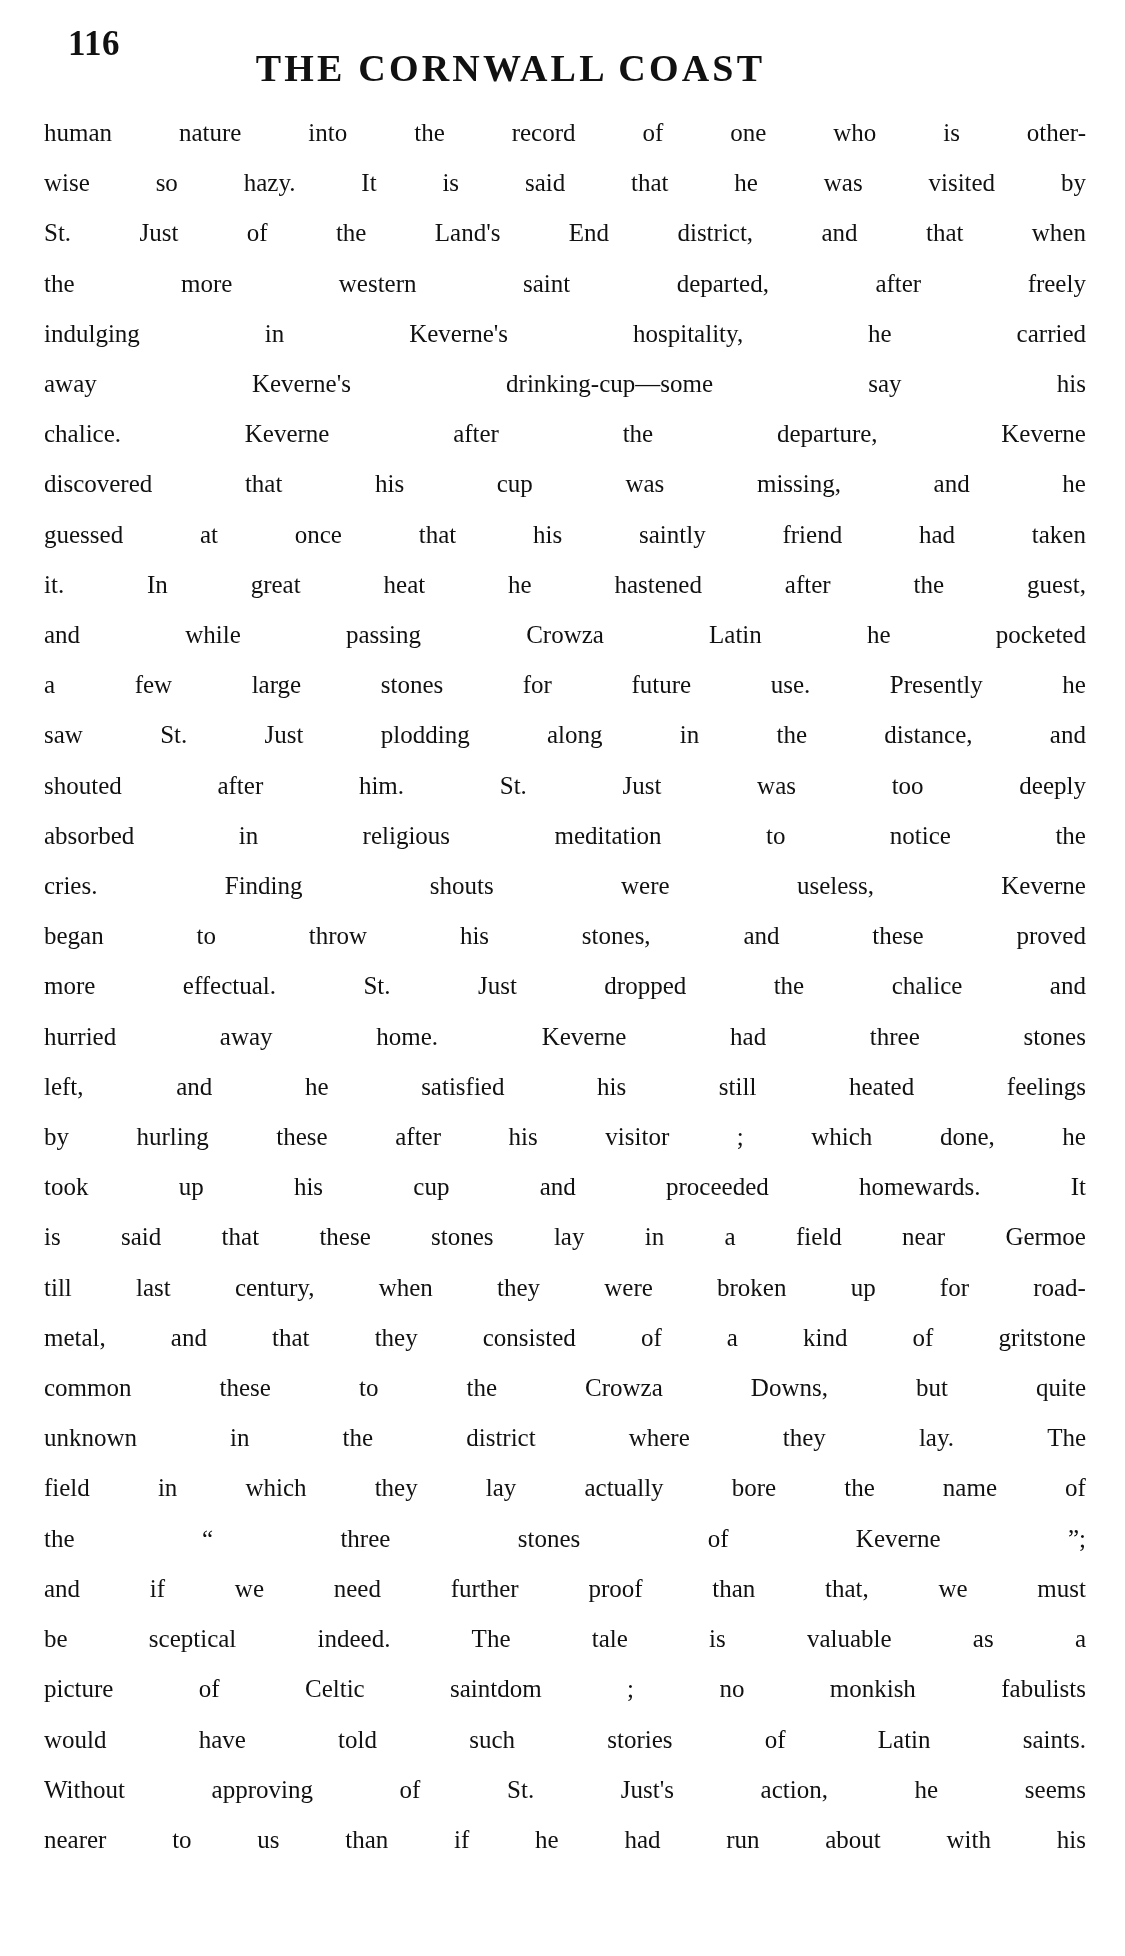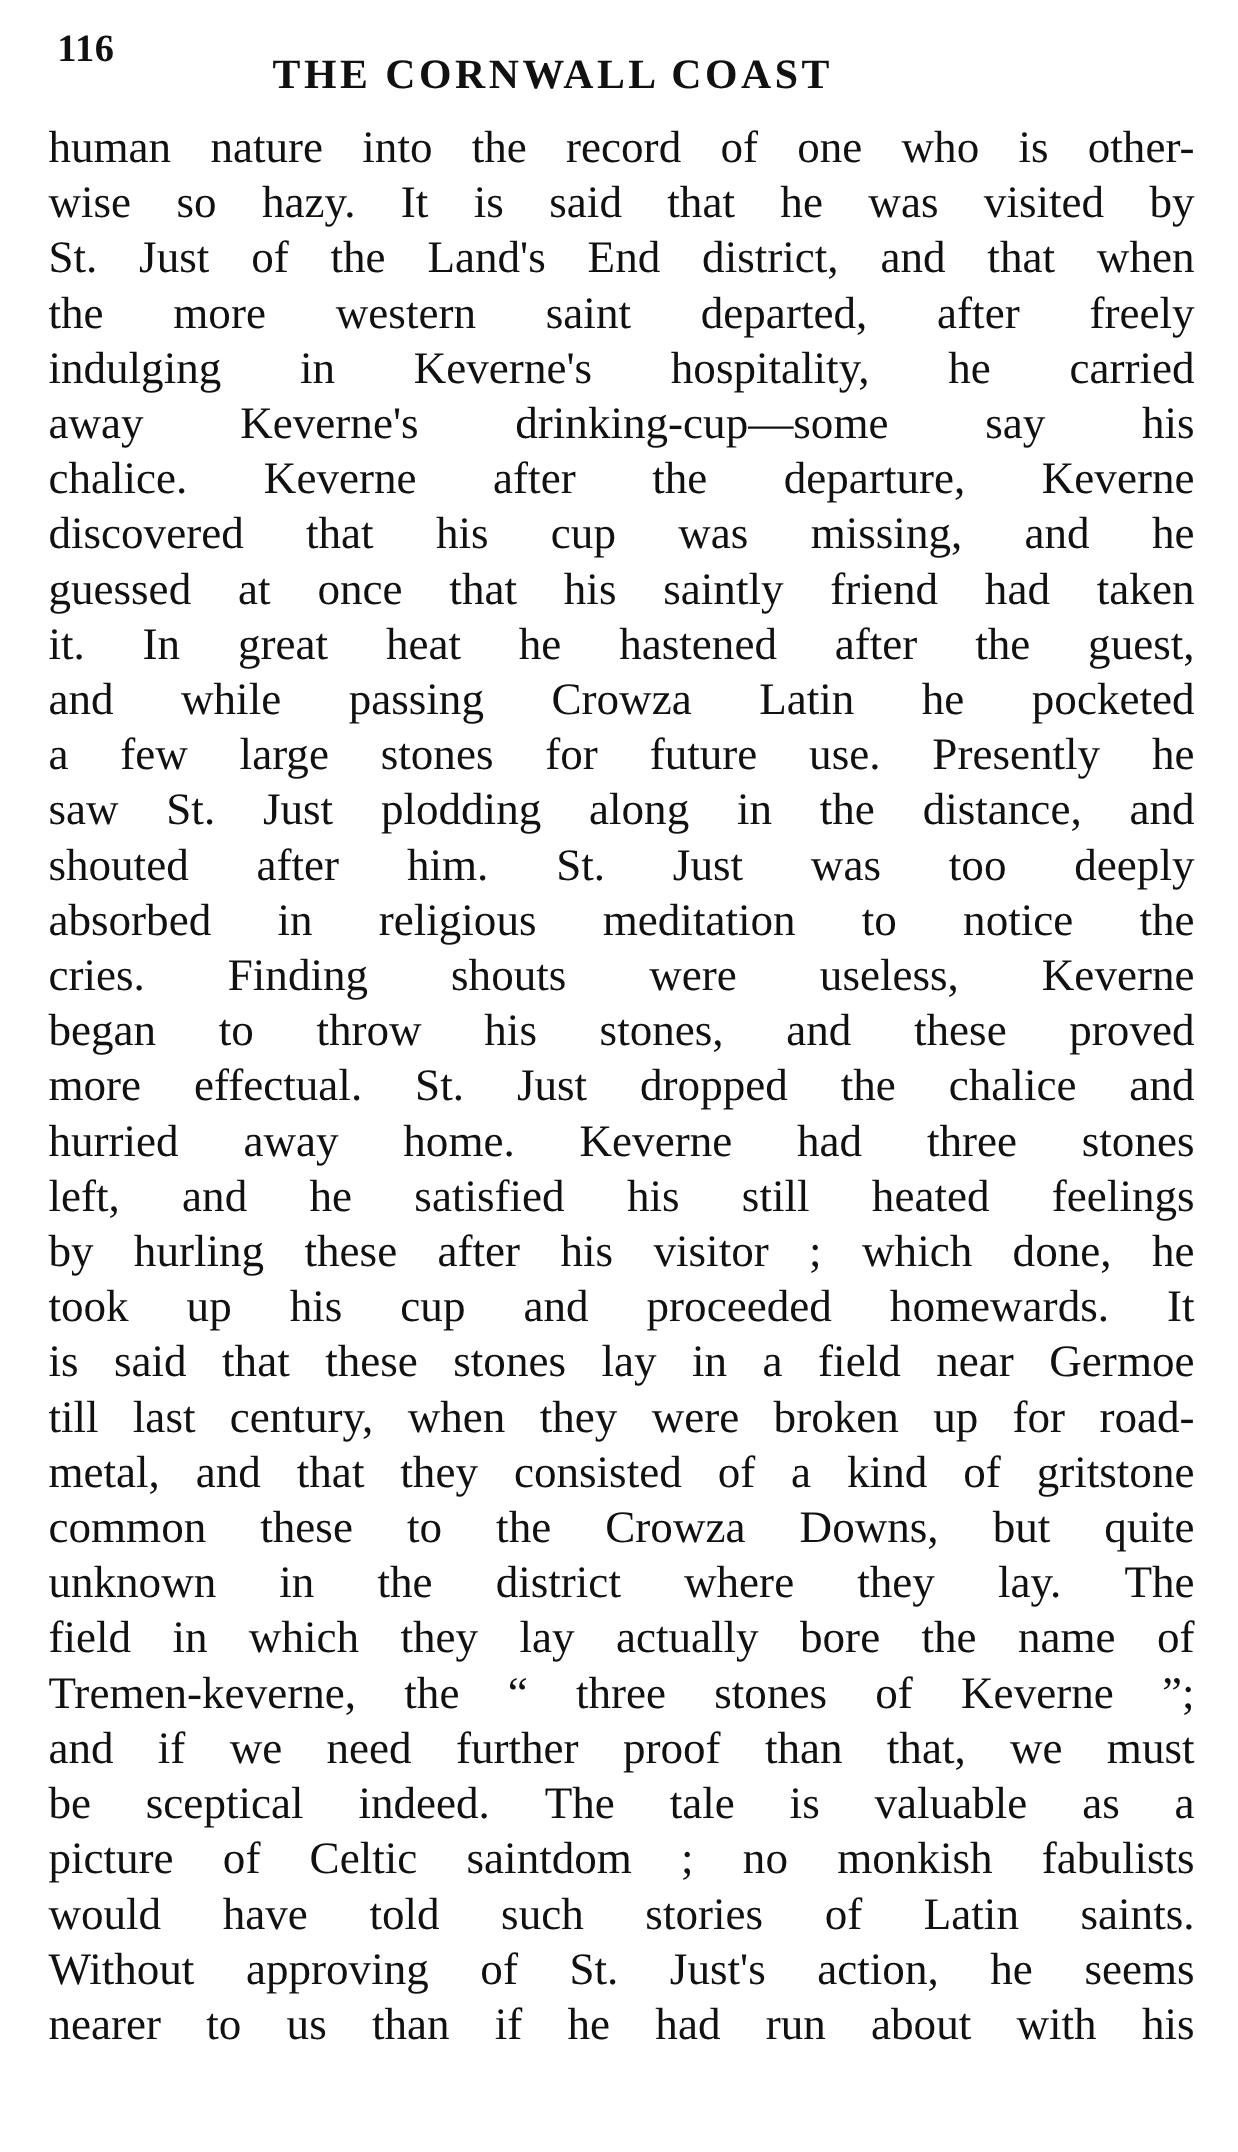--- a/index.html
+++ b/index.html
@@ -17,21 +17,21 @@
   .page {
     position: relative;
     width: 1125px;
     height: 1956px;
     box-sizing: border-box;
     padding: 0;
   }
   .header {
     position: absolute;
     top: 22px;
-    left: 52px;
+    left: 68px;
     right: 52px;
     height: 50px;
     display: block;
   }
   .folio {
     position: absolute;
     left: 0;
     top: 0;
     font-size: 35px;
     font-weight: 700;
@@ -52,21 +52,21 @@
     margin-top: 24px;
   }
   .body-text {
     position: absolute;
     top: 108px;
     left: 44px;
     width: 1042px;
   }
   .line {
     display: block;
-    font-size: 41px;
+    font-size: 25px;
     line-height: 50.2px;
     white-space: nowrap;
     letter-spacing: 0px;
   }
   
   .line.just {
     display: flex;
     justify-content: space-between;
     width: 100%;
   }
@@ -371,21 +371,20 @@
         <span>which</span>
         <span>they</span>
         <span>lay</span>
         <span>actually</span>
         <span>bore</span>
         <span>the</span>
         <span>name</span>
         <span>of</span>
       </div>
       <div class="line just">
-        <span>Tremen-keverne,</span>
         <span>the</span>
         <span>“</span>
         <span>three</span>
         <span>stones</span>
         <span>of</span>
         <span>Keverne</span>
         <span>”;</span>
       </div>
       <div class="line just">
         <span>and</span>

